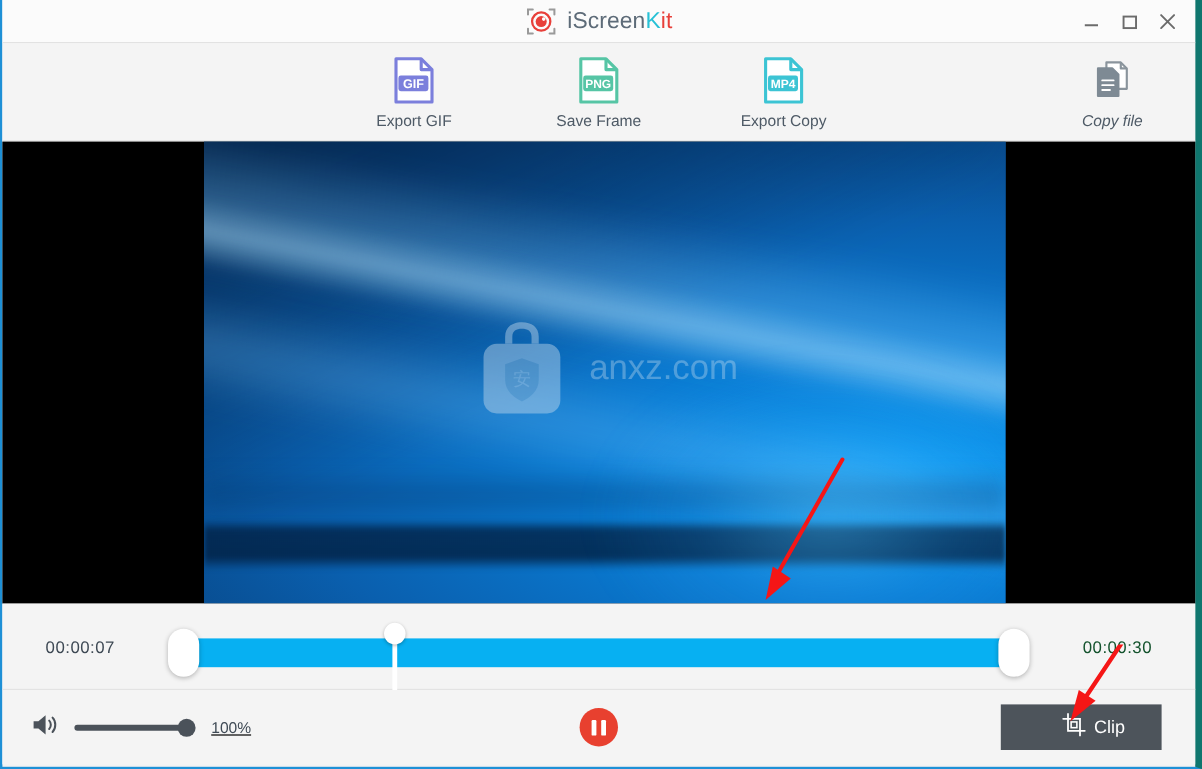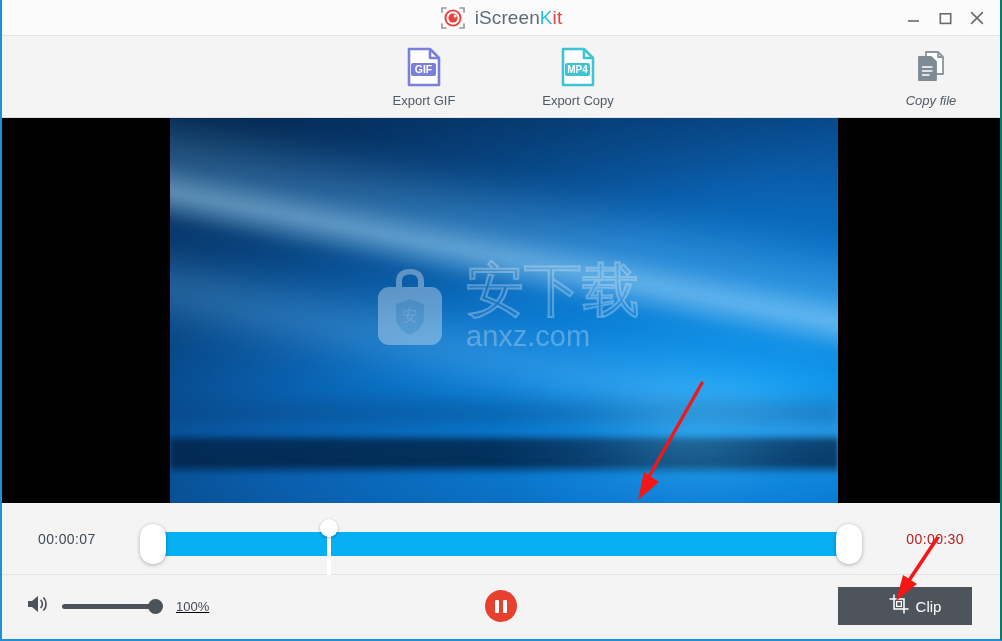--- a/index.html
+++ b/index.html
@@ -8,21 +8,21 @@
     font-family: "Liberation Sans", sans-serif;
     background: #ffffff;
     overflow: hidden;
   }
 
   .app-window {
     position: relative;
     width: 1002px; height: 641px;
     background: #f2f2f2;
     border-left: 2px solid #1e90d6;
-    border-right: 2px solid #0f766e;
+    border-right: 6px solid #0f766e;
     border-bottom: 2px solid #1e90d6;
   }
 
   
   .title-bar {
     position: relative;
     height: 36px;
     background: #fbfbfb;
     border-bottom: 1px solid #e2e2e2;
     display: flex; align-items: center; justify-content: center;
@@ -159,21 +159,21 @@
     background: #f4f4f4;
     border-bottom: 1px solid #e3e3e3;
     display: flex; align-items: center;
   }
   .time-left {
     position: absolute; left: 36px;
     font-size: 14px; color: #3f4a55; letter-spacing: 0.4px;
   }
   .time-right {
     position: absolute; right: 36px;
-    font-size: 14px; color: #b91c1c; letter-spacing: 0.4px;
+    font-size: 14px; color: #14532d; letter-spacing: 0.4px;
   }
   .track-wrap {
     position: absolute; left: 138px; right: 138px; top: 50%;
     transform: translateY(-50%);
     height: 36px;
   }
   .track-fill {
     position: absolute; left: 12px; right: 12px; top: 11px;
     height: 24px;
     background: #07b0f2;
@@ -298,20 +298,31 @@
           <svg width="44" height="42" viewBox="0 0 44 42">
             <path d="M7,3 L28,3 L37,12 L37,39 L7,39 Z" fill="#ffffff" stroke="#7b7fdc" stroke-width="2.6" stroke-linejoin="round"></path>
             <path d="M28,3 L28,12 L37,12" fill="none" stroke="#7b7fdc" stroke-width="2.6" stroke-linejoin="round"></path>
             <rect x="9" y="17" width="25" height="13" rx="2" fill="#7b7fdc"></rect>
             <text x="21.5" y="27.2" font-family="Liberation Sans, sans-serif" font-size="10.5" font-weight="bold" fill="#ffffff" text-anchor="middle">GIF</text>
           </svg>
         </span>
         <span class="tool-label">Export GIF</span>
       </div>
 
+      <div class="tool-item">
+        <span class="tool-ico">
+          <svg width="44" height="42" viewBox="0 0 44 42">
+            <path d="M7,3 L28,3 L37,12 L37,39 L7,39 Z" fill="#ffffff" stroke="#56c5a5" stroke-width="2.6" stroke-linejoin="round"></path>
+            <path d="M28,3 L28,12 L37,12" fill="none" stroke="#56c5a5" stroke-width="2.6" stroke-linejoin="round"></path>
+            <rect x="9" y="17" width="25" height="13" rx="2" fill="#56c5a5"></rect>
+            <text x="21.5" y="27.2" font-family="Liberation Sans, sans-serif" font-size="10" font-weight="bold" fill="#ffffff" text-anchor="middle">PNG</text>
+          </svg>
+        </span>
+        <span class="tool-label">Save Frame</span>
+      </div>
 
       <div class="tool-item">
         <span class="tool-ico">
           <svg width="44" height="42" viewBox="0 0 44 42">
             <path d="M7,3 L28,3 L37,12 L37,39 L7,39 Z" fill="#ffffff" stroke="#3cc4d4" stroke-width="2.6" stroke-linejoin="round"></path>
             <path d="M28,3 L28,12 L37,12" fill="none" stroke="#3cc4d4" stroke-width="2.6" stroke-linejoin="round"></path>
             <rect x="9" y="17" width="25" height="13" rx="2" fill="#3cc4d4"></rect>
             <text x="21.5" y="27.2" font-family="Liberation Sans, sans-serif" font-size="10" font-weight="bold" fill="#ffffff" text-anchor="middle">MP4</text>
           </svg>
         </span>
@@ -350,21 +361,20 @@
       <div class="watermark">
         <span>
           <svg width="84" height="92" viewBox="0 0 84 92">
             <path d="M28,20 C28,12 34,8 42,8 C50,8 56,12 56,20 L56,26 L50,26 L50,20 C50,15.5 46.8,13.5 42,13.5 C37.2,13.5 34,15.5 34,20 L34,26 L28,26 Z" fill="#cfe0ef"></path>
             <rect x="10" y="26" width="64" height="58" rx="11" fill="#cfe0ef"></rect>
             <path d="M42,38 L56,43 L56,56 C56,65 49,71 42,74 C35,71 28,65 28,56 L28,43 Z" fill="#9fc0da"></path>
             <text x="42" y="60" font-family="Liberation Sans, sans-serif" font-size="15" fill="#d9e7f3" text-anchor="middle">安</text>
           </svg>
         </span>
         <span class="wm-text">
-          <span style="font-size:58px;line-height:58px;color:rgba(255,255,255,0.10);-webkit-text-stroke:2px rgba(214,230,242,0.85);font-family:'DejaVu Sans',sans-serif;">安下载</span>
           <span style="font-size:29px;line-height:42px;color:rgba(214,230,242,0.80);margin-top:-4px;">anxz.com</span>
         </span>
       </div>
     </div>
 
     <svg class="annot" width="1002" height="385" viewBox="0 0 1002 385">
       <g>
         <line x1="700" y1="265" x2="645" y2="362" stroke="#f51616" stroke-width="3.4" stroke-linecap="round"></line>
         <path d="M636,382 L642,354 L657,364 Z" fill="#f51616"></path>
       </g>

